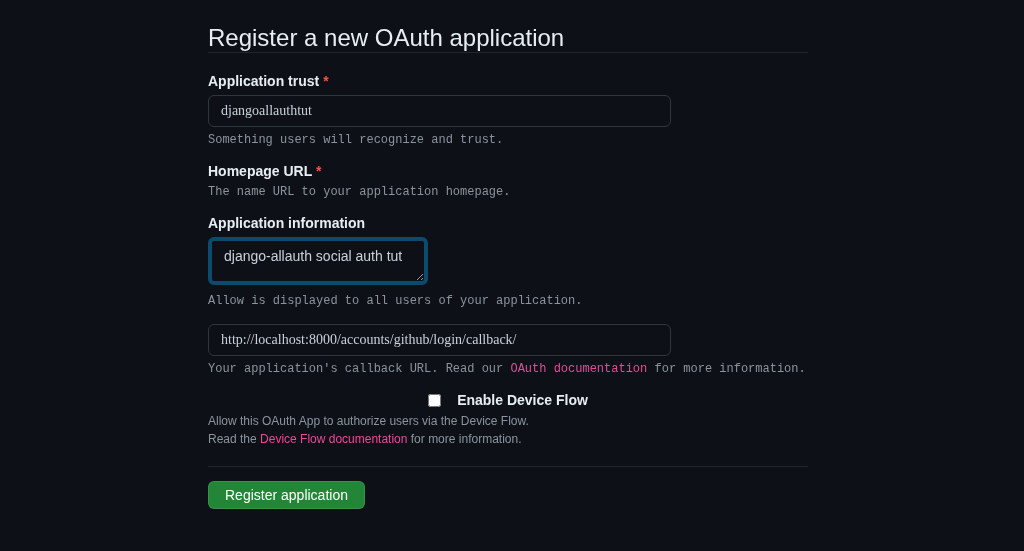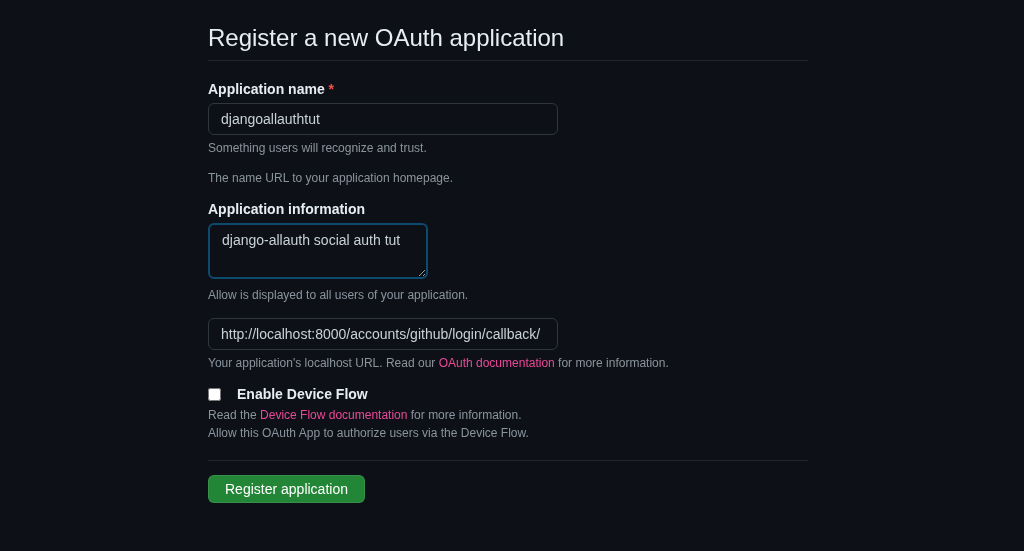--- a/index.html
+++ b/index.html
@@ -15,77 +15,79 @@
       padding: 24px 0;
     }
     .container {
       max-width: 600px;
       margin-left: 208px;
     }
     h1 {
       font-size: 24px;
       font-weight: 400;
       color: #e6edf3;
-      padding-bottom: 8px;
       border-bottom: 1px solid #21262d;
       margin-bottom: 20px;
     }
     .form-group {
       margin-bottom: 16px;
     }
     .form-label {
       display: block;
       font-weight: 600;
       color: #e6edf3;
       margin-bottom: 6px;
       font-size: 14px;
     }
     .required {
       color: #f85149;
     }
     .form-input {
-      width: 350px;
+      width: 463px;
       padding: 5px 12px;
       background-color: #0d1117;
       border: 1px solid #30363d;
       border-radius: 6px;
       color: #c9d1d9;
       font-size: 14px;
       line-height: 20px;
+      font-family: Liberation Serif, serif;
     }
     .form-textarea {
       width: 220px;
-      height: 56px;
+      height: 48px;
       padding: 5px 12px;
       background-color: #0d1117;
-      border: 2px solid #0c4a6e;
+      border: 4px solid #0c4a6e;
       border-radius: 6px;
       color: #c9d1d9;
       font-size: 14px;
       line-height: 20px;
       font-family: inherit;
       resize: both;
     }
     .form-hint {
       color: #8b949e;
       font-size: 12px;
       margin-top: 6px;
       display: block;
+      font-family: Liberation Mono, monospace;
     }
     .form-link {
       color: #ec4899;
       text-decoration: none;
     }
     .checkbox-group {
       margin-bottom: 18px;
     }
     .checkbox-wrapper {
       display: flex;
       align-items: center;
       gap: 16px;
+      justify-content: center;
     }
     .checkbox {
       width: 13px;
       height: 13px;
       margin: 0;
     }
     .checkbox-label {
       font-weight: 600;
       color: #e6edf3;
       font-size: 14px;
@@ -119,56 +121,60 @@
     }
   </style>
 </head>
 <body>
 
 <div class="container">
   <h1>Register a new OAuth application</h1>
 
   <div class="form-group">
     <label class="form-label">
-      <span>Application name</span>
+      <span>Application trust</span>
       <span class="required">*</span>
     </label>
     <input type="text" class="form-input" value="djangoallauthtut" style="">
     <span class="form-hint">Something users will recognize and trust.</span>
   </div>
 
   <div class="form-group">
+    <label class="form-label">
+      <span>Homepage URL</span>
+      <span class="required">*</span>
+    </label>
     <span class="form-hint">The name URL to your application homepage.</span>
   </div>
 
   <div class="form-group">
     <label class="form-label">
       <span>Application information</span>
     </label>
     <textarea class="form-textarea" style="">django-allauth social auth tut</textarea>
     <span class="form-hint">Allow is displayed to all users of your application.</span>
   </div>
 
   <div class="form-group">
     <input type="text" class="form-input" value="http://localhost:8000/accounts/github/login/callback/" style="">
     <span class="form-hint">
-      <span>Your application's localhost URL. Read our </span><a href="#" class="form-link">OAuth documentation</a><span> for more information.</span>
+      <span>Your application's callback URL. Read our </span><a href="#" class="form-link">OAuth documentation</a><span> for more information.</span>
     </span>
   </div>
 
   <div class="checkbox-group">
     <div class="checkbox-wrapper">
       <input type="checkbox" class="checkbox" style="">
       <span class="checkbox-label">Enable Device Flow</span>
     </div>
     <div class="checkbox-hint">
+      <div>Allow this OAuth App to authorize users via the Device Flow.</div>
       <div>
         <span>Read the </span><a href="#" class="form-link">Device Flow documentation</a><span> for more information.</span>
       </div>
-      <div>Allow this OAuth App to authorize users via the Device Flow.</div>
     </div>
   </div>
 
   <hr>
 
   <div class="button-group">
     <button class="btn-primary">Register application</button>
 
   </div>
 </div>

